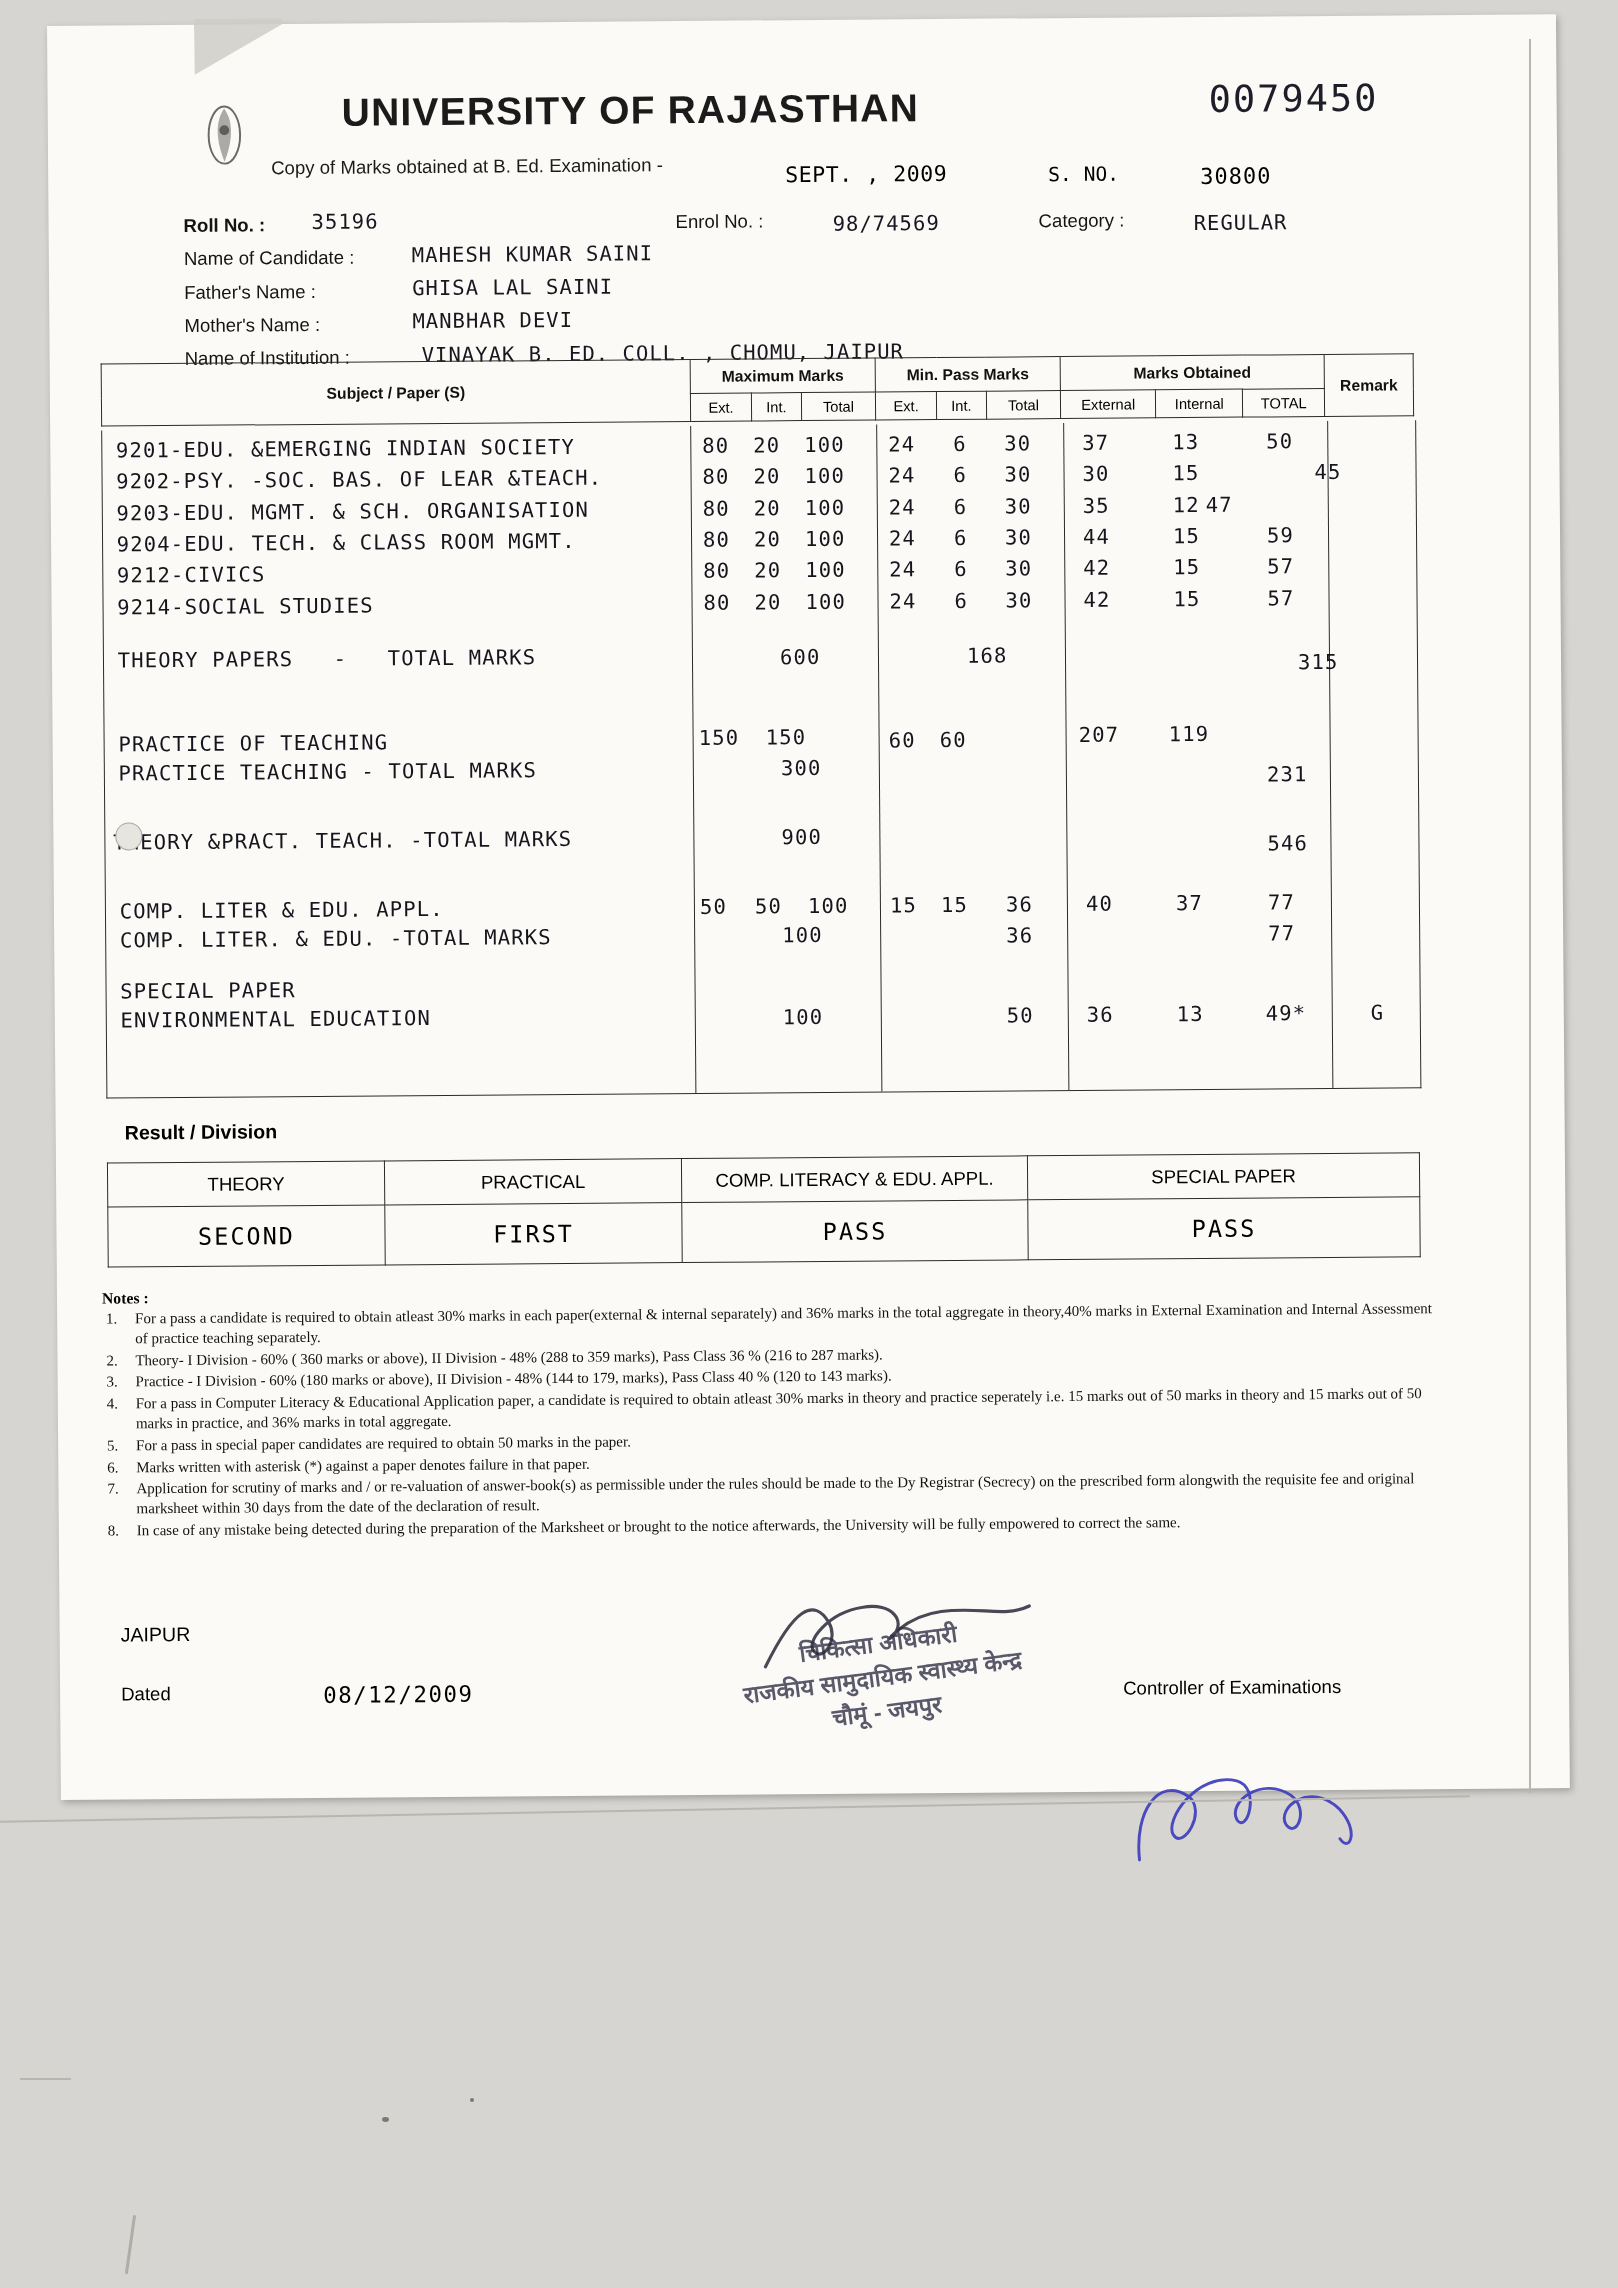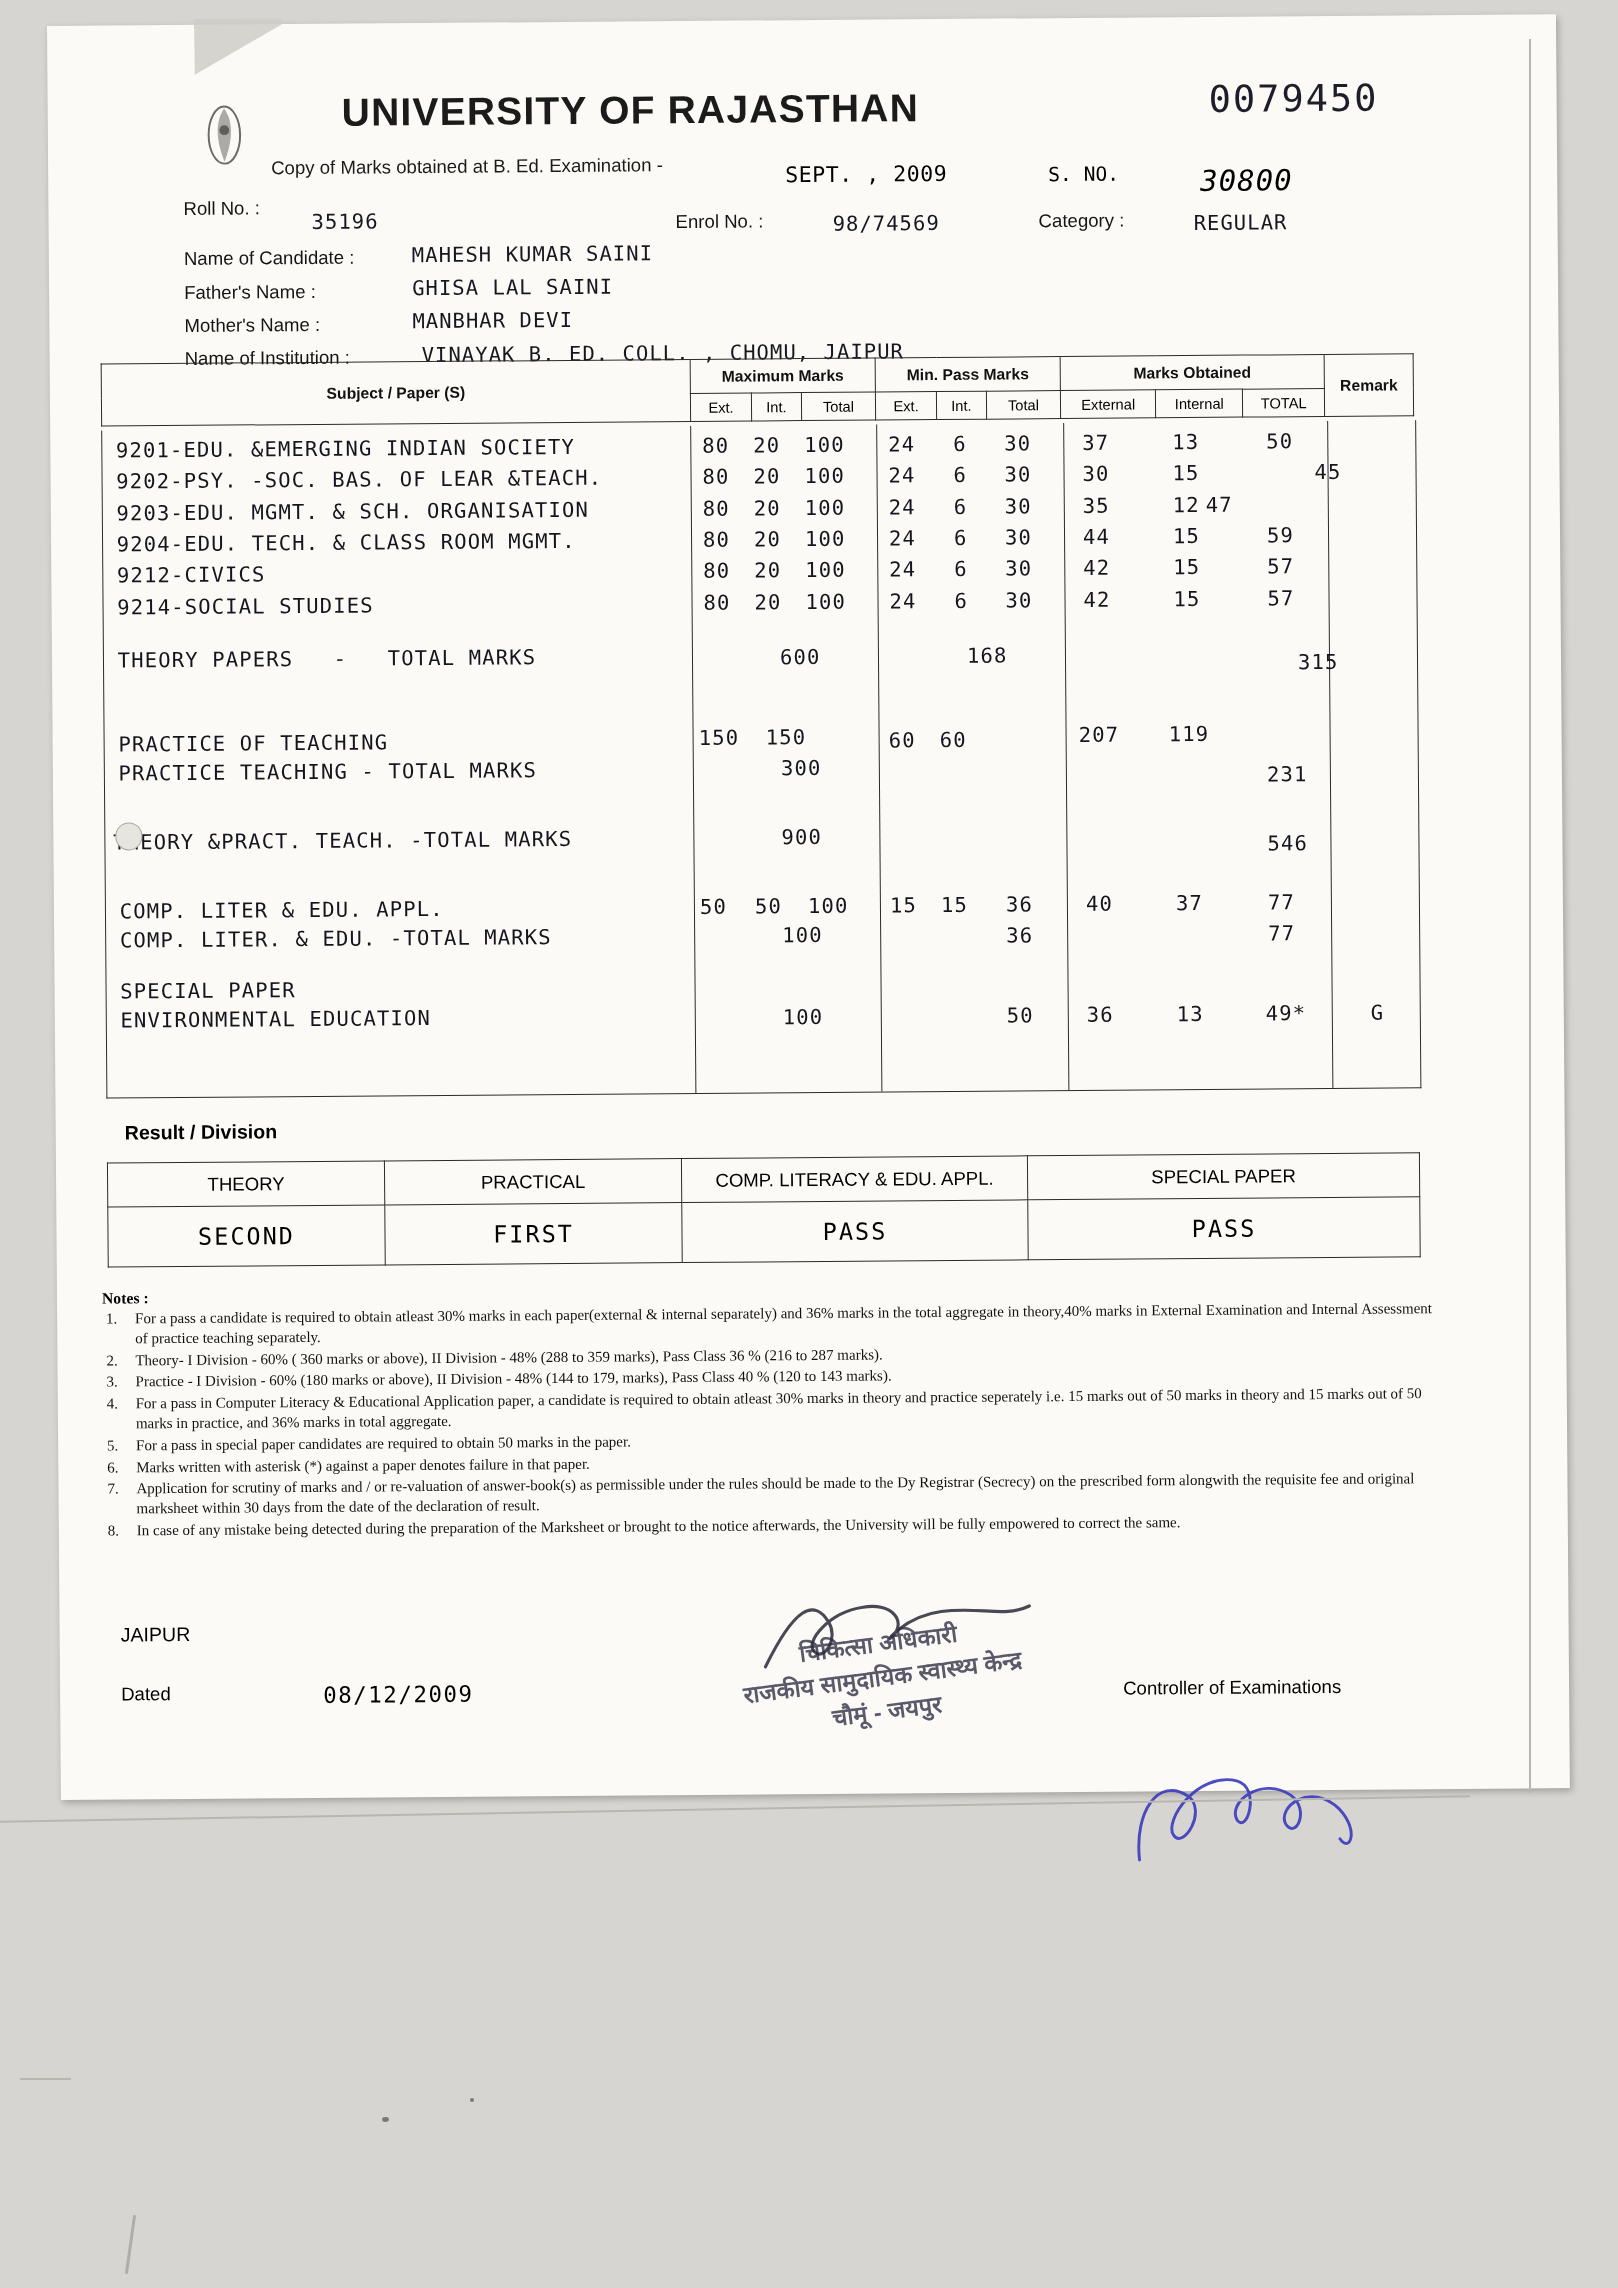--- a/index.html
+++ b/index.html
@@ -95,24 +95,23 @@
     position: absolute;
     left: 1000px;
     top: 145px;
     font-size: 19.6px;
     font-family: "DejaVu Sans Mono", monospace;
   }
   .sno-value {
     position: absolute;
     left: 1152px;
     top: 147px;
-    font-size: 29px;
+    font-size: 22px;
     font-family: "DejaVu Sans Mono", monospace;
     letter-spacing: 1px;
-    font-style: italic;
   }
   .lbl {
     position: absolute;
     font-size: 18.6px;
     color: #141414;
   }
   .val {
     position: absolute;
     font-family: "DejaVu Sans Mono", monospace;
     font-size: 20.6px;
@@ -326,21 +325,21 @@
       </svg>
 
       <div class="hdr-title">UNIVERSITY OF RAJASTHAN</div>
       <div class="serial-no">0079450</div>
 
       <div class="subhdr">Copy of Marks obtained at B. Ed. Examination -</div>
       <div class="exam-month">SEPT. , 2009</div>
       <div class="sno-label">S. NO.</div>
       <div class="sno-value">30800</div>
 
-      <div class="lbl" style="left:135px; top:173px;">Roll No. :</div>
+      <div class="lbl" style="left:135px; top:190px;font-weight:bold;">Roll No. :</div>
       <div class="val" style="left:263px; top:186px;">35196</div>
 
       <div class="lbl" style="left:627px; top:190px;">Enrol No. :</div>
       <div class="val" style="left:784px; top:192px;">98/74569</div>
 
       <div class="lbl" style="left:990px; top:192px;">Category :</div>
       <div class="val" style="left:1145px; top:194px;">REGULAR</div>
 
       <div class="lbl" style="left:135px; top:223px;">Name of Candidate :</div>
       <div class="val" style="left:363px; top:220px;">MAHESH KUMAR SAINI</div>

